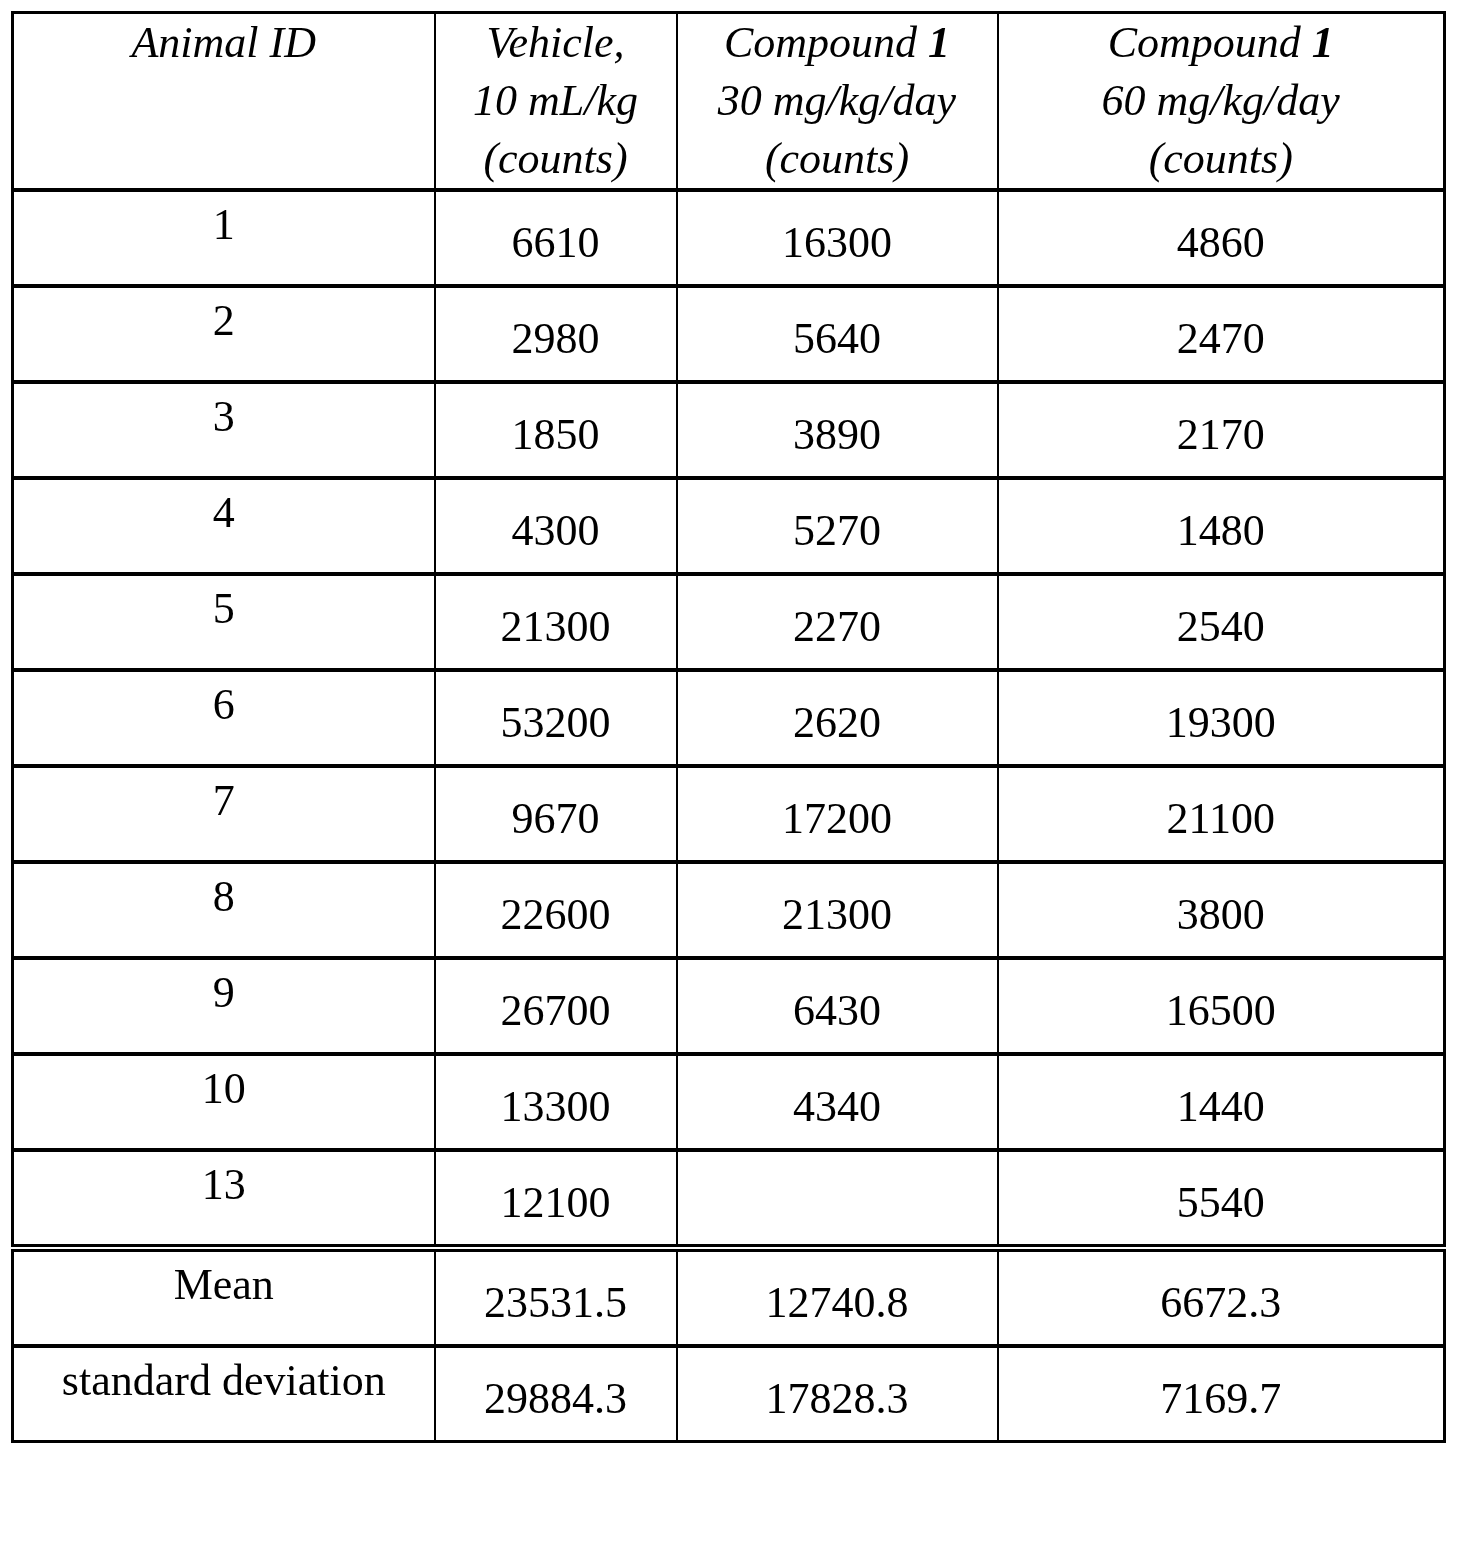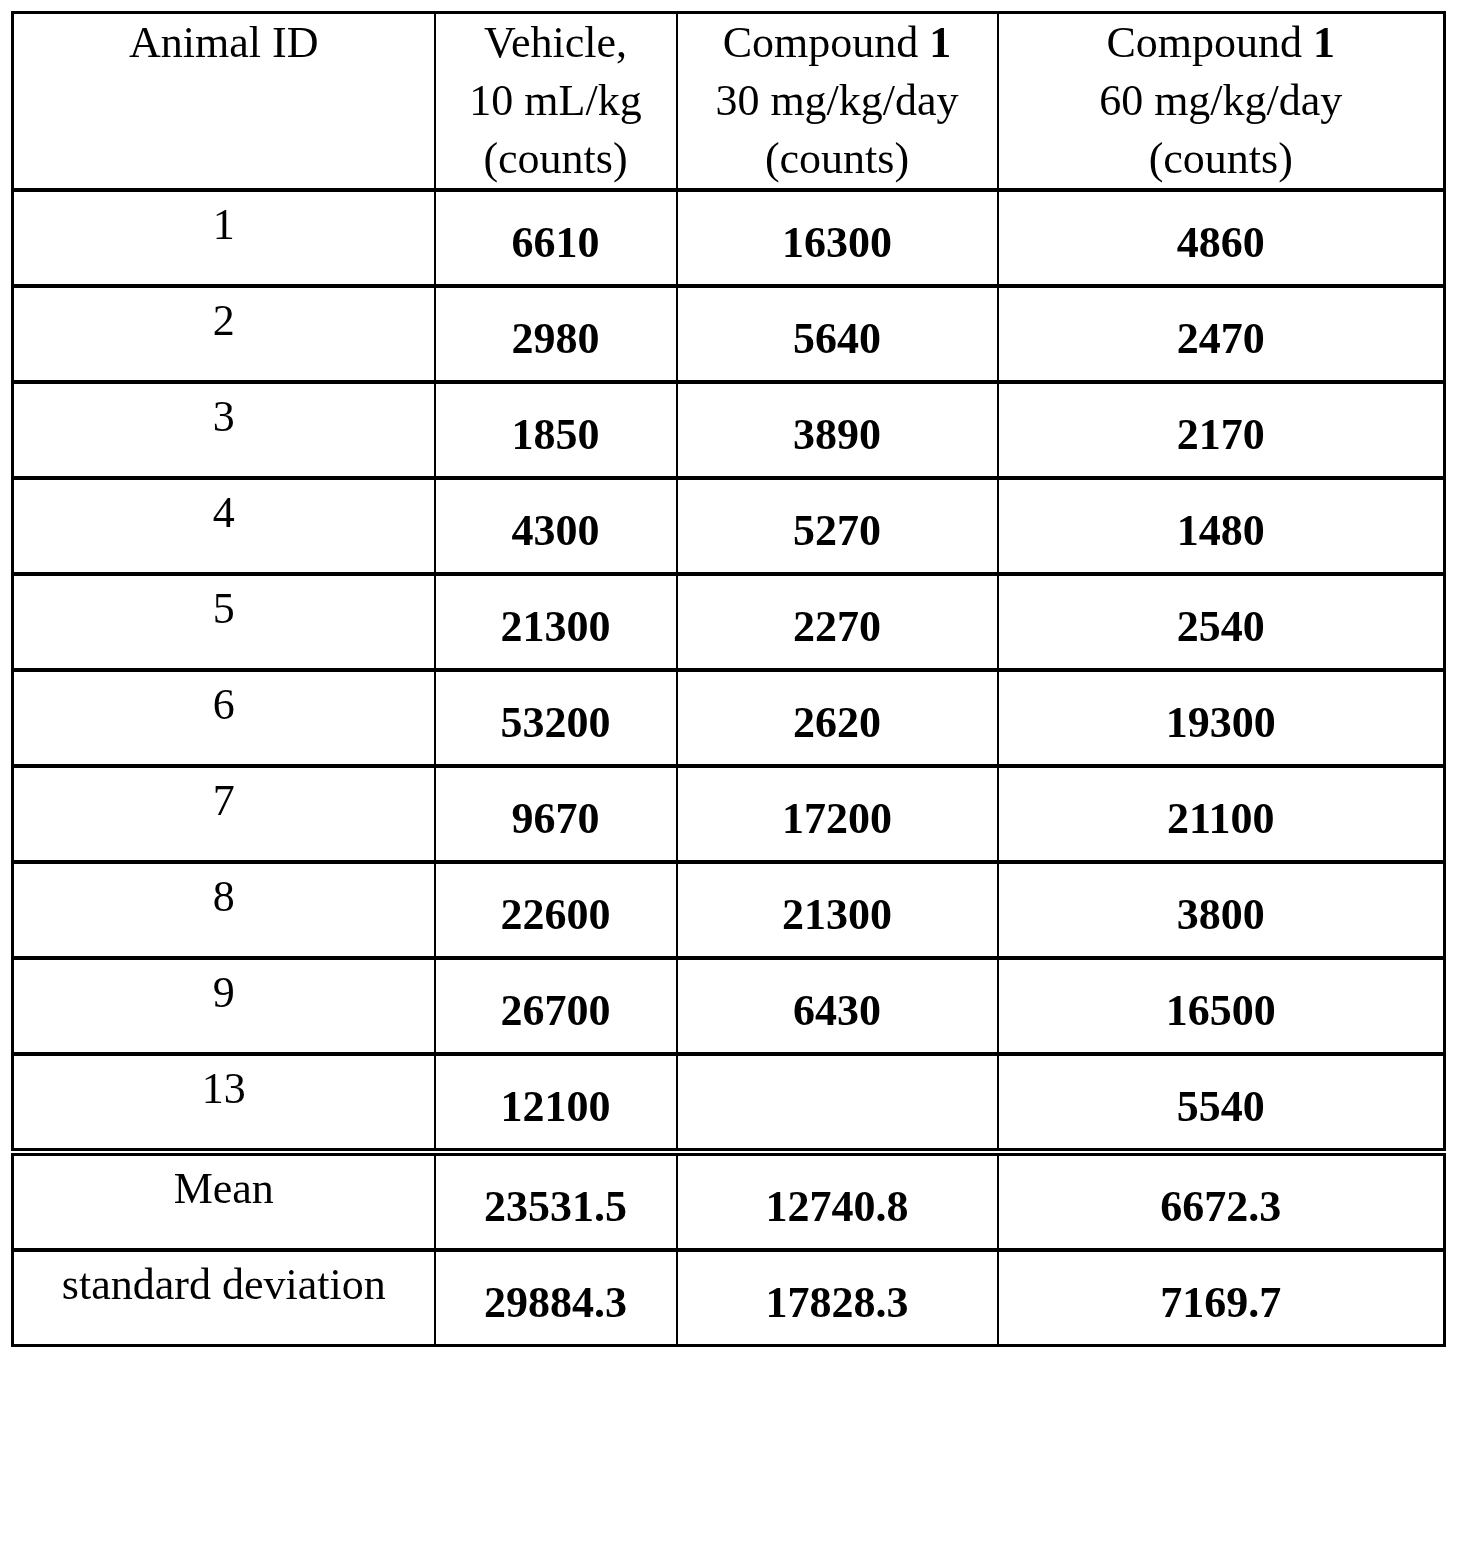--- a/index.html
+++ b/index.html
@@ -21,27 +21,27 @@
       line-height: 58px;
     }
     table.data-table { border: 3px solid #000; }
     col.c0 { width: 422px; }
     col.c1 { width: 242px; }
     col.c2 { width: 321px; }
     col.c3 { width: 447px; }
     tr.header-row th { height: 172px; vertical-align: top; padding-top: 0; }
     tr.body-row td { height: 82px; border-top: 4px solid #000; }
     tr.body-row td.id-cell { vertical-align: top; padding-top: 4px; }
-    tr.body-row td.val-cell { vertical-align: middle; padding-top: 10px; font-weight: bold; }
+    tr.body-row td.val-cell { vertical-align: middle; padding-top: 10px; }
     tr.stats-first td { border-top: 8px double #000; }
     tr.stats-row td { height: 82px; margin-top: 24px; }
     tr.stats-row td.id-cell { vertical-align: top; padding-top: 4px; }
     tr.stats-row td.val-cell { vertical-align: middle; padding-top: 10px; }
     .bold { font-weight: bold; }
-    .hdr-line { display: block; }
+    .hdr-line { display: block; font-style: italic; }
   </style>
 </head>
 <body>
 
 <table class="data-table">
   <colgroup>
       <col class="c0">
       <col class="c1">
       <col class="c2">
       <col class="c3">
@@ -117,20 +117,26 @@
         <td class="val-cell">21300</td>
         <td class="val-cell">3800</td>
       </tr>
       <tr class="body-row">
         <td class="id-cell">9</td>
         <td class="val-cell">26700</td>
         <td class="val-cell">6430</td>
         <td class="val-cell">16500</td>
       </tr>
       <tr class="body-row">
+        <td class="id-cell">10</td>
+        <td class="val-cell">13300</td>
+        <td class="val-cell">4340</td>
+        <td class="val-cell">1440</td>
+      </tr>
+      <tr class="body-row">
         <td class="id-cell">13</td>
         <td class="val-cell">12100</td>
         <td class="val-cell"></td>
         <td class="val-cell">5540</td>
       </tr>
     </tbody>
   <tbody id="stats-rows">
       <tr class="stats-row body-row stats-first">
         <td class="id-cell">Mean</td>
         <td class="val-cell">23531.5</td>

